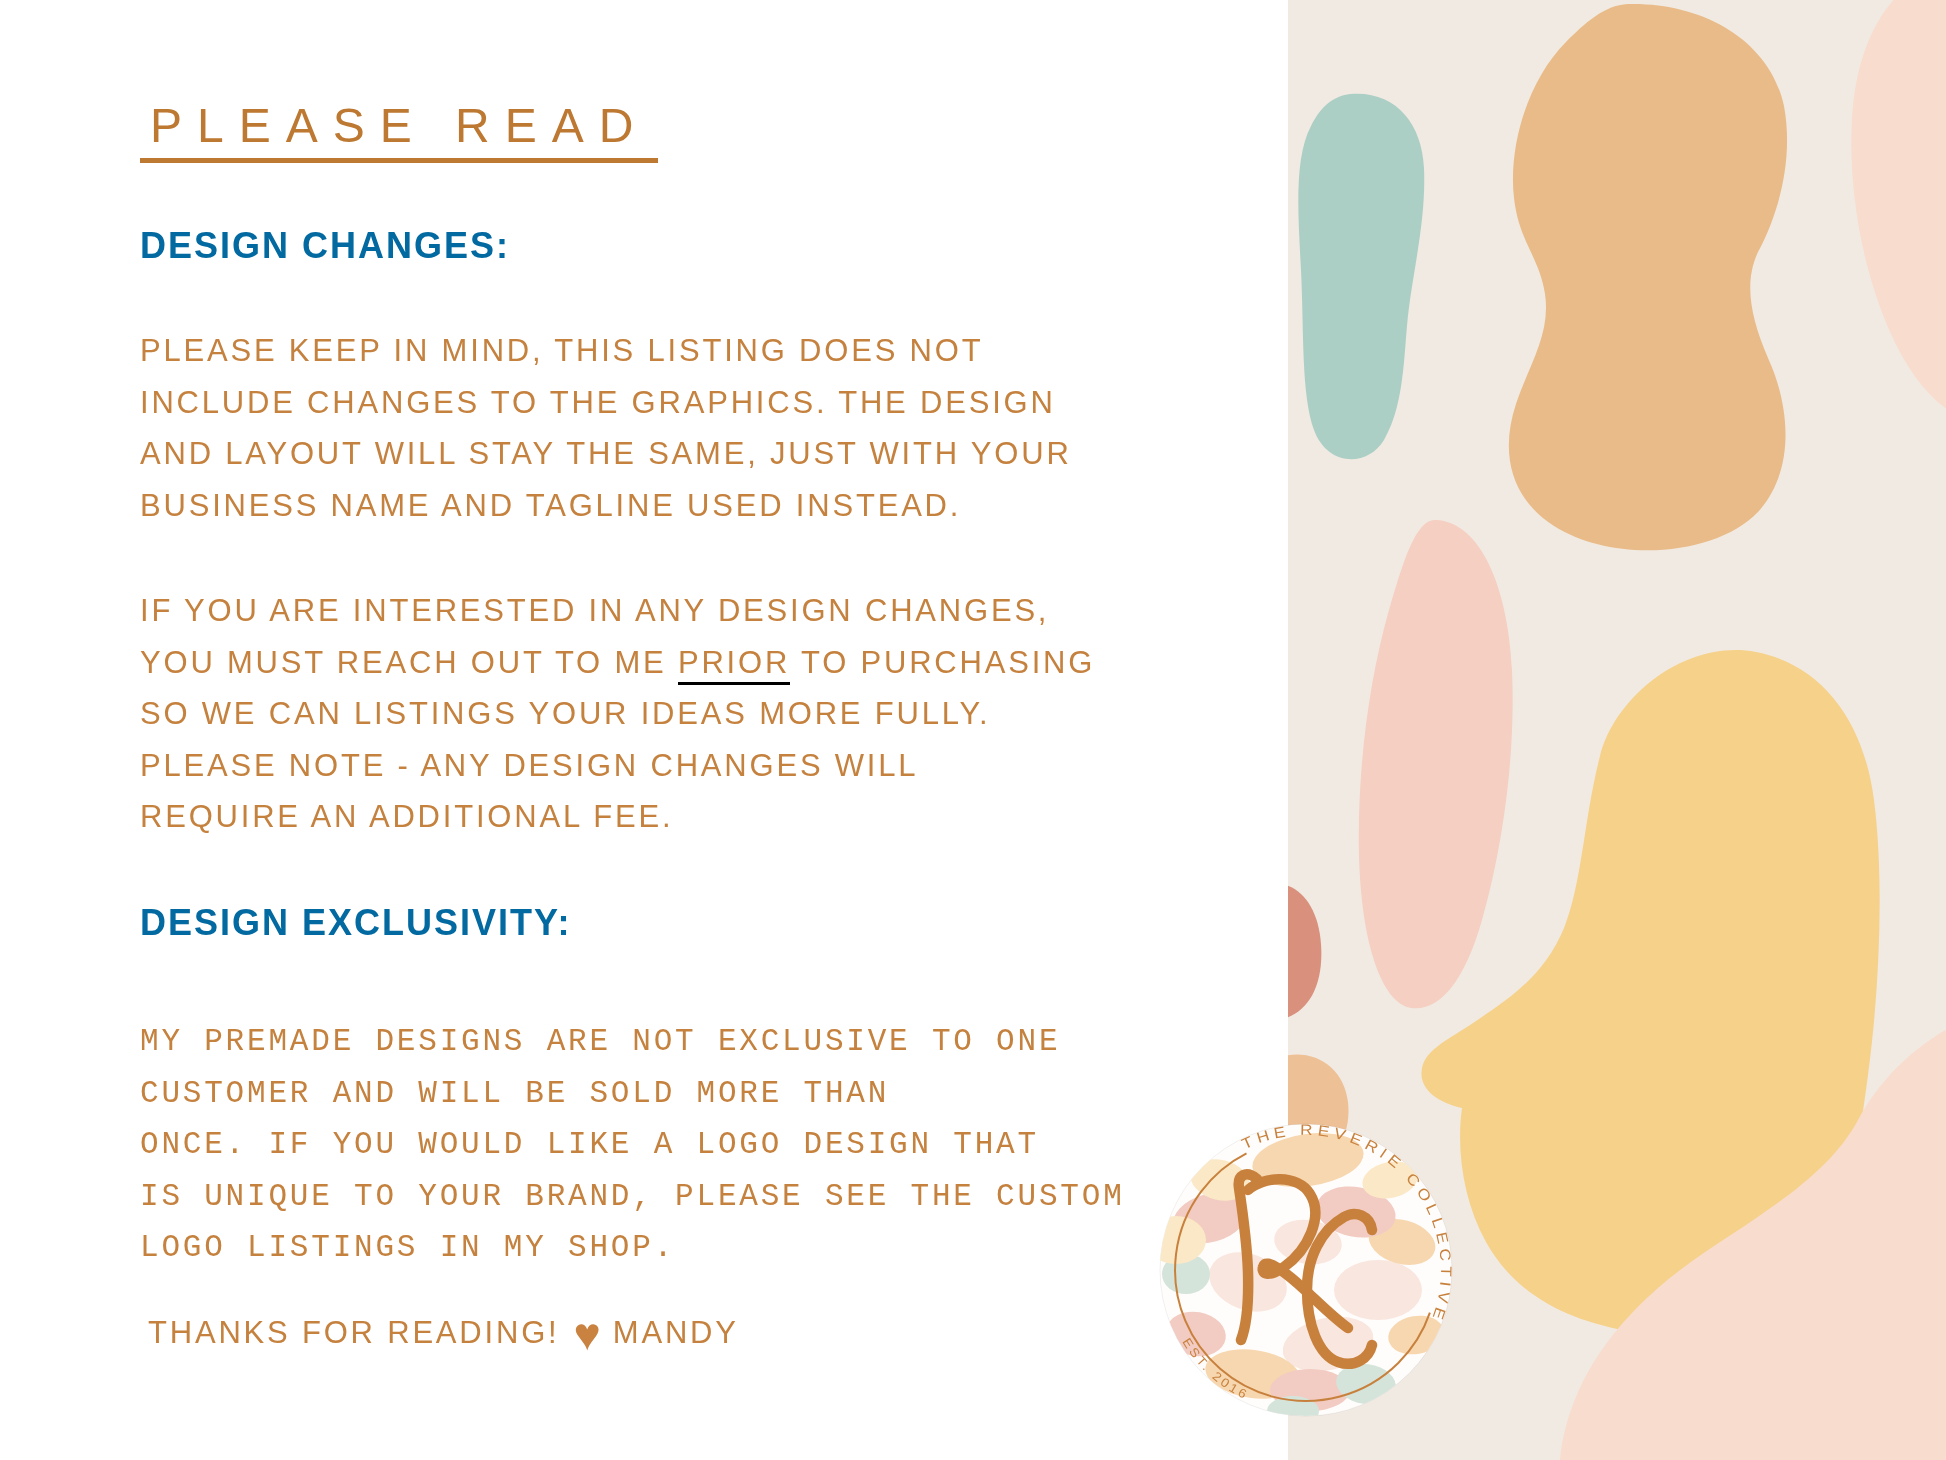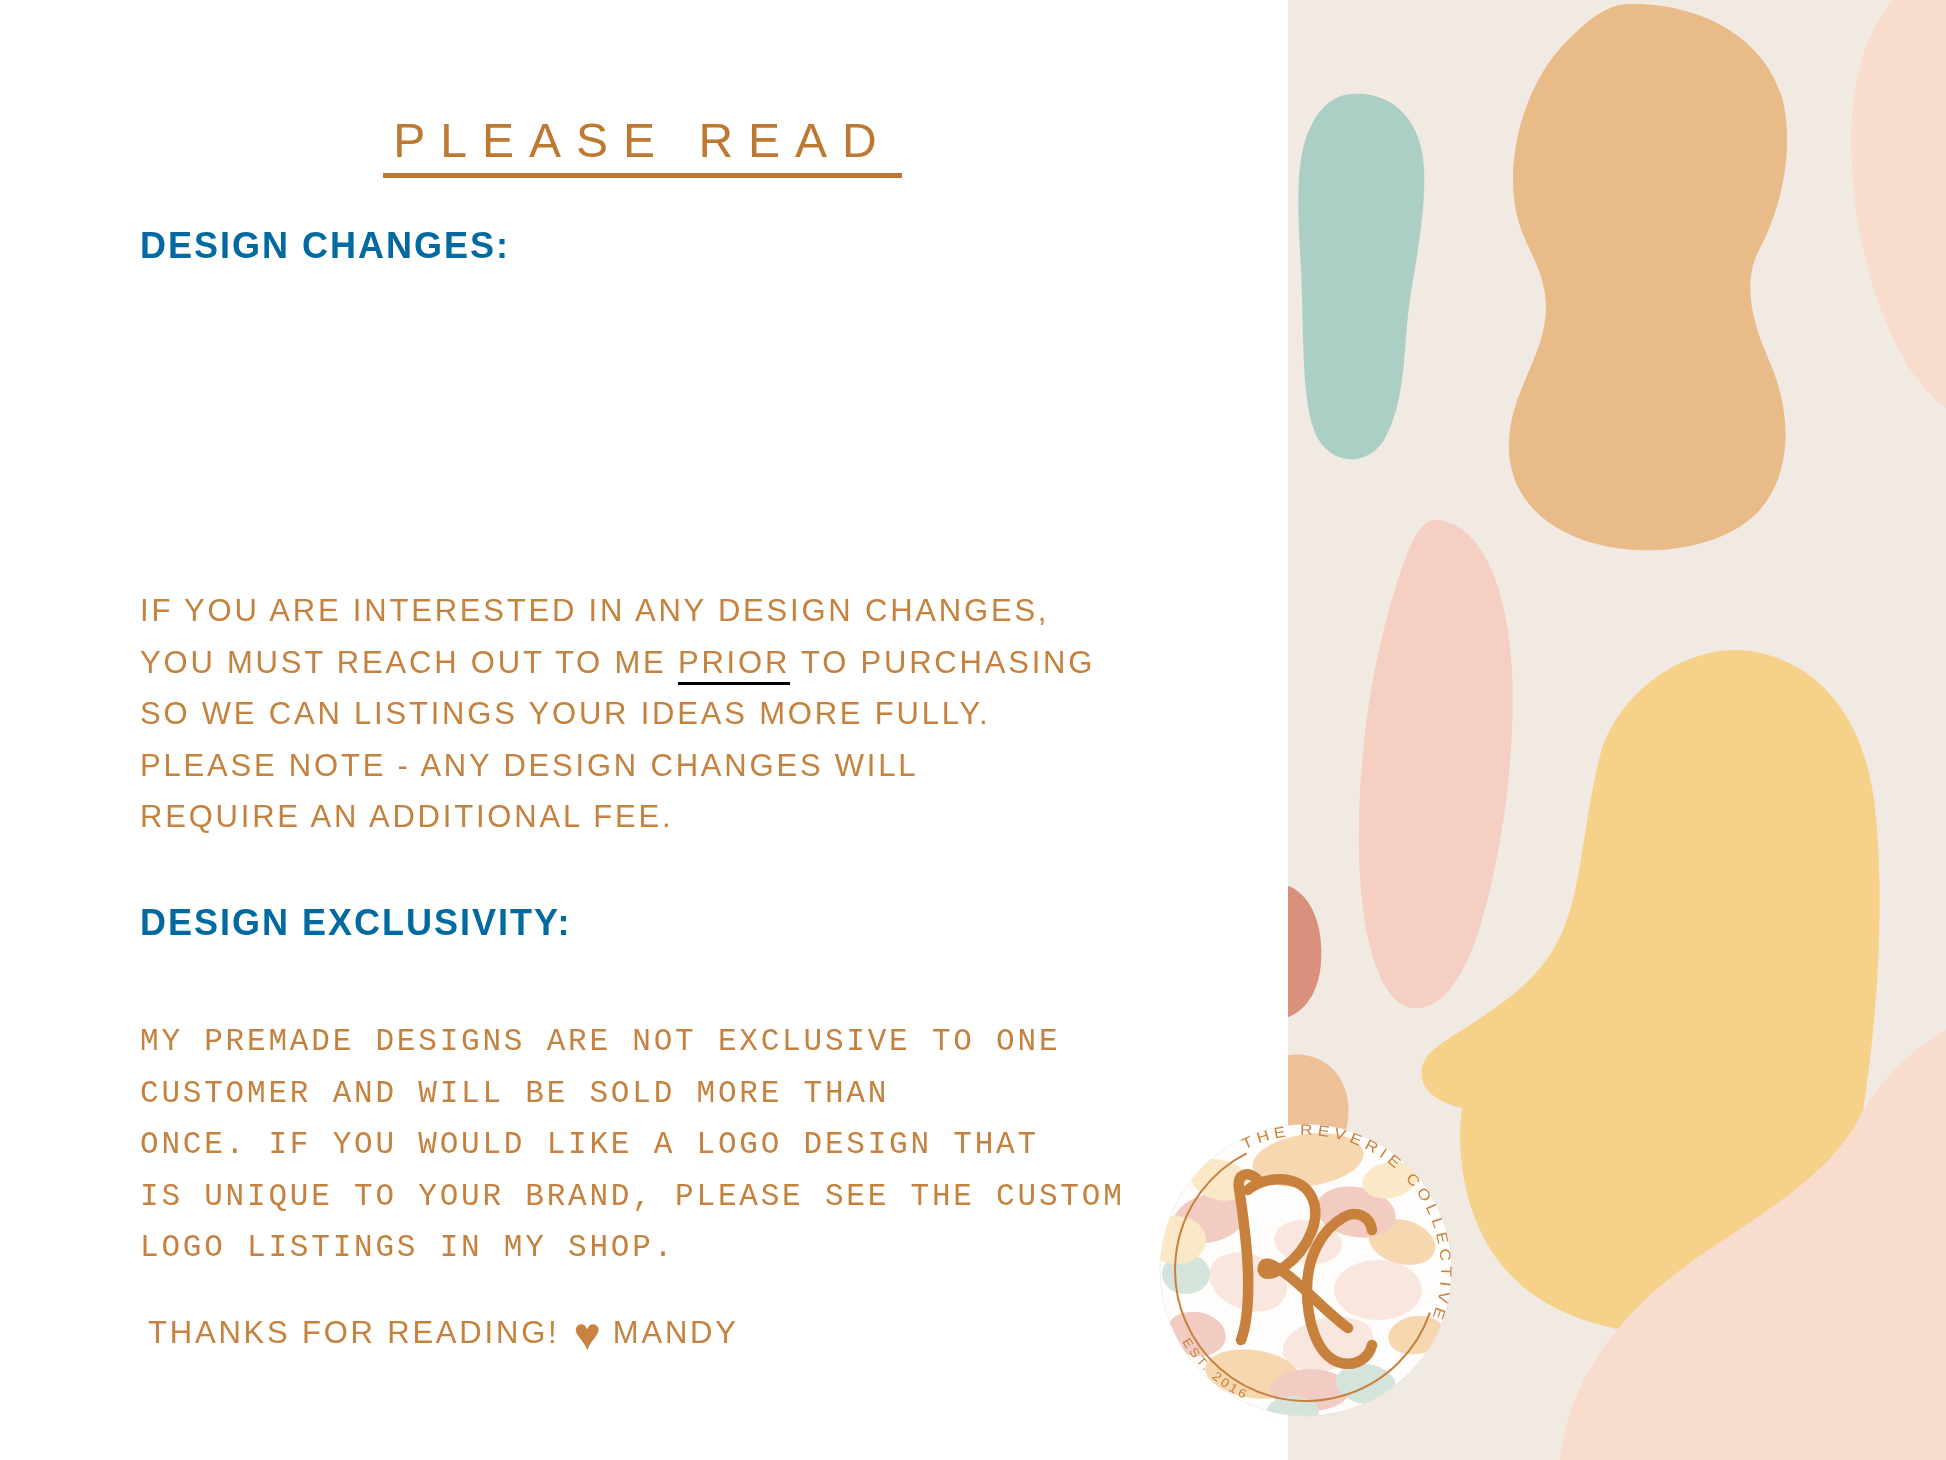--- a/index.html
+++ b/index.html
@@ -5,22 +5,22 @@
   html,body{margin:0;padding:0;background:#888;}
   .page{
     position:relative;
     width:1946px;height:1460px;
     background:#ffffff;
     overflow:hidden;
     font-family:"Liberation Sans","DejaVu Sans",sans-serif;
   }
   
   .title-wrap{
-    position:absolute;left:140px;top:113px;width:1005px;
-    text-align:center;line-height:56px;
+    position:absolute;left:140px;top:98px;width:1005px;
+    text-align:left;line-height:56px;
   }
   .title{
     display:inline-block;
     font-size:48px;font-weight:400;letter-spacing:15px;
     color:#bd7832;
     border-bottom:5px solid #bd7832;
     padding:0 10px 4px 10px;
     white-space:pre;
   }
   .heading{
@@ -82,20 +82,24 @@
 <body>
 
 <div class="page">
 
   <div class="title-wrap">
     <span class="title">PLEASE READ</span>
   </div>
 
   <div class="heading h-changes">DESIGN CHANGES:</div>
 
+  <div class="para p1">PLEASE KEEP IN MIND, THIS LISTING DOES NOT
+INCLUDE CHANGES TO THE GRAPHICS. THE DESIGN
+AND LAYOUT WILL STAY THE SAME, JUST WITH YOUR
+BUSINESS NAME AND TAGLINE USED INSTEAD.</div>
 
   <div class="para p2"><span>IF YOU ARE INTERESTED IN ANY DESIGN CHANGES,
 YOU MUST REACH OUT TO ME </span><span class="emph">PRIOR</span><span> TO PURCHASING
 SO WE CAN LISTINGS YOUR IDEAS MORE FULLY.
 PLEASE NOTE - ANY DESIGN CHANGES WILL
 REQUIRE AN ADDITIONAL FEE.</span></div>
 
   <div class="heading h-exclusivity">DESIGN EXCLUSIVITY:</div>
 
   <div class="para p3">MY PREMADE DESIGNS ARE NOT EXCLUSIVE TO ONE

